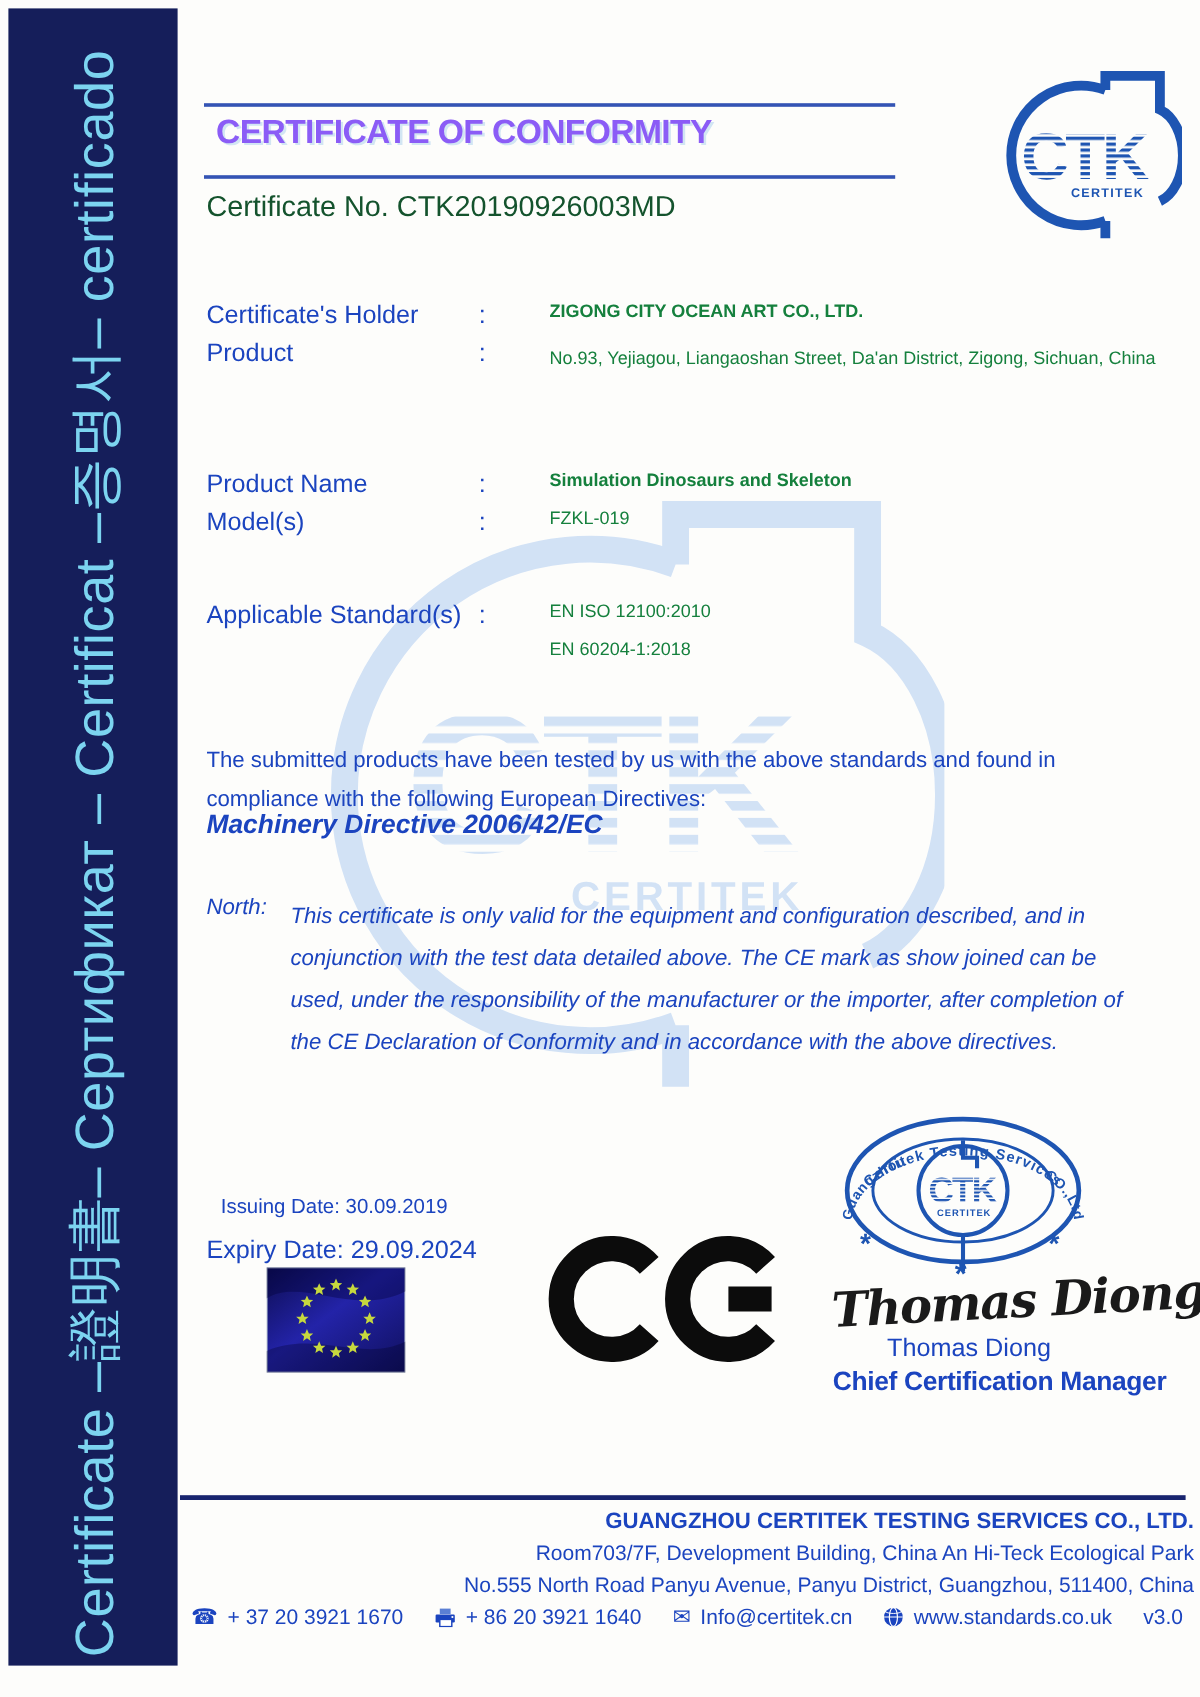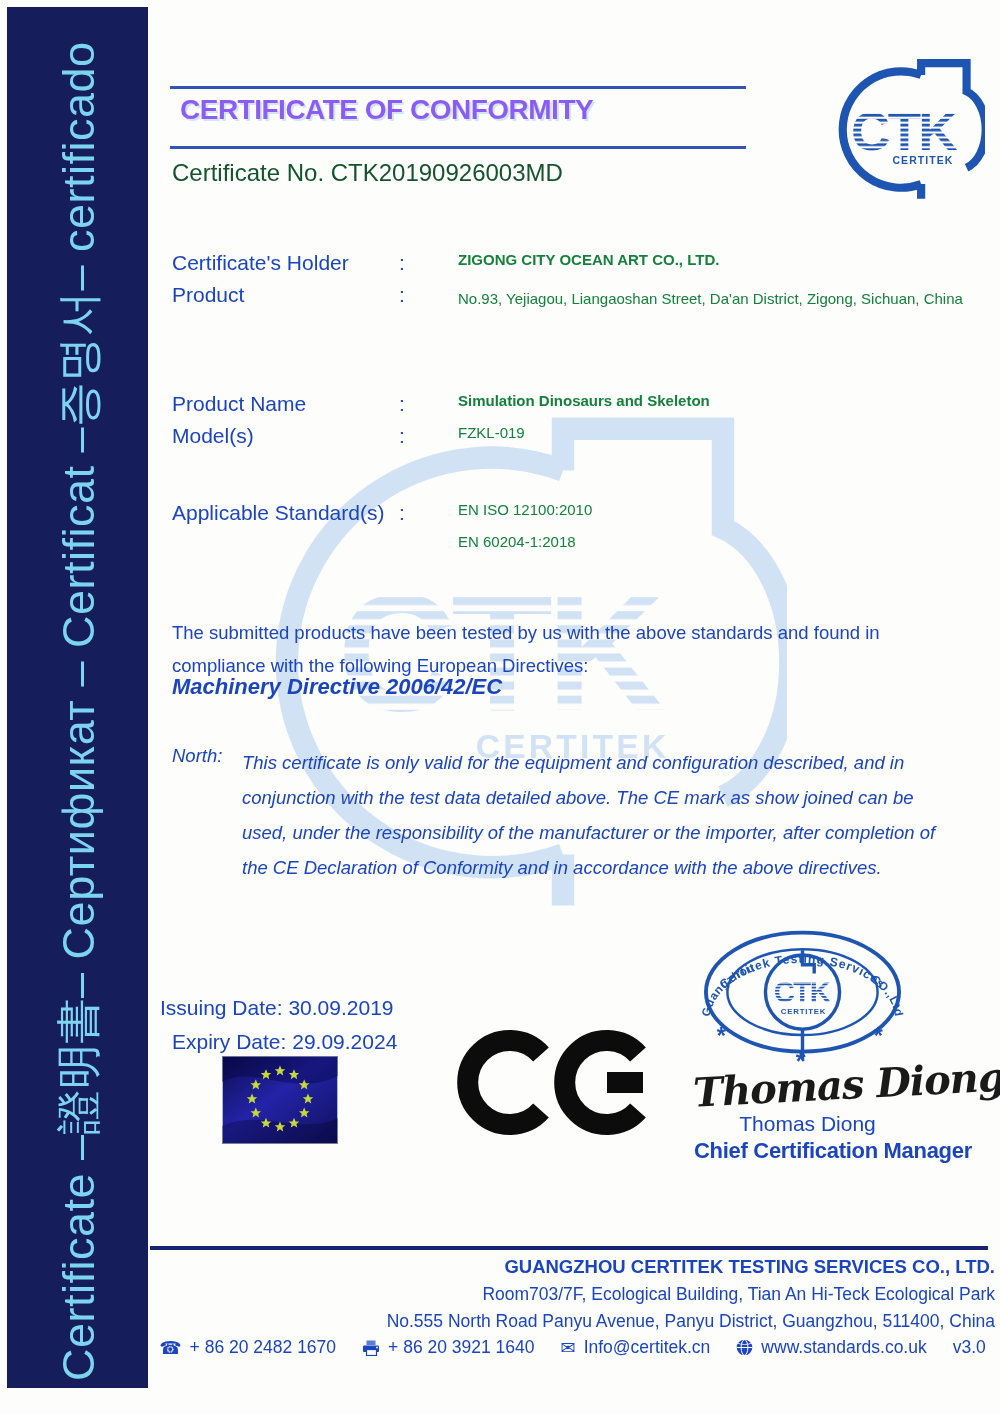--- a/index.html
+++ b/index.html
@@ -31,21 +31,21 @@
   .y-holder{top:251px;text-align:center;} .y-address{top:283px;} .y-product{top:392px;} .y-model{top:424px;}
   .y-std{top:501px;} .y-std2{top:533px;}
   .addr{width:555px;line-height:31px;}
   
   .para{position:absolute;left:172px;top:616px;width:720px;font-size:18.5px;line-height:33px;color:#1b44bf;}
   .directive{position:absolute;left:172px;top:674px;font-size:22px;font-weight:bold;font-style:italic;color:#1b44bf;}
   .note-lbl{position:absolute;left:172px;top:745px;font-size:18.5px;font-style:italic;color:#1b44bf;}
   .note-txt{position:absolute;left:242px;top:745px;width:700px;font-size:18.5px;font-style:italic;
             line-height:35px;color:#1b44bf;}
   
-  .date1{position:absolute;left:160px;top:996px;font-size:21px;color:#1b44bf;}
+  .date1{position:absolute;left:184px;top:996px;font-size:17px;color:#1b44bf;}
   .date2{position:absolute;left:172px;top:1030px;font-size:21px;color:#1b44bf;}
   .flag{position:absolute;left:222px;top:1056px;width:116px;height:88px;}
   .ce{position:absolute;left:455px;top:1020px;width:205px;height:126px;}
   .stamp{position:absolute;left:690px;top:918px;width:225px;height:158px;}
   .sig-script{position:absolute;left:693px;top:1062px;width:260px;font-family:"DejaVu Serif",serif;
               font-style:italic;font-weight:bold;font-size:40px;color:#1a1a1a;transform:rotate(-3deg);
               letter-spacing:-1px;white-space:nowrap;}
   .sig-name{position:absolute;left:695px;top:1112px;width:225px;text-align:center;font-size:21px;color:#1b44bf;}
   .sig-role{position:absolute;left:678px;top:1138px;width:310px;text-align:center;font-size:22px;
             font-weight:bold;color:#1b44bf;letter-spacing:-0.3px;}
@@ -180,25 +180,25 @@
   <text x="108" y="156" font-size="26" font-weight="bold" fill="#1e55b2">*</text>
   <text x="188" y="129" font-size="24" font-weight="bold" fill="#1e55b2">*</text>
 </svg>
 
 <div class="sig-script">Thomas Diong</div>
 <div class="sig-name">Thomas Diong</div>
 <div class="sig-role">Chief Certification Manager</div>
 
 <div class="footer-rule"></div>
 <div class="footer f-company">GUANGZHOU CERTITEK TESTING SERVICES CO., LTD.</div>
-<div class="footer f-a1">Room703/7F, Ecological Building, Tian An Hi-Teck Ecological Park</div>
+<div class="footer f-a1">Room703/7F, Development Building, China An Hi-Teck Ecological Park</div>
 <div class="footer f-a2">No.555 North Road Panyu Avenue, Panyu District, Guangzhou, 511400, China</div>
 <div class="footer f-contact">
   <span class="ci">☎</span>
-  <span>+ 86 20 2482 1670</span>
+  <span>+ 37 20 3921 1670</span>
   <span class="gap"></span>
   <svg width="18" height="16" viewBox="0 0 18 16">
     <rect x="4.5" y="0.5" width="9" height="4.5" fill="#5b7fd4"></rect>
     <rect x="1" y="5.5" width="16" height="6.5" rx="1" fill="#1b44bf"></rect>
     <rect x="4.5" y="9.5" width="10" height="6" fill="#ffffff" stroke="#1b44bf" stroke-width="1.2"></rect>
     <circle cx="15" cy="7.5" r="0.9" fill="#ffffff"></circle>
   </svg>
   <span>+ 86 20 3921 1640</span>
   <span class="gap"></span>
   <span class="ci">✉</span>

